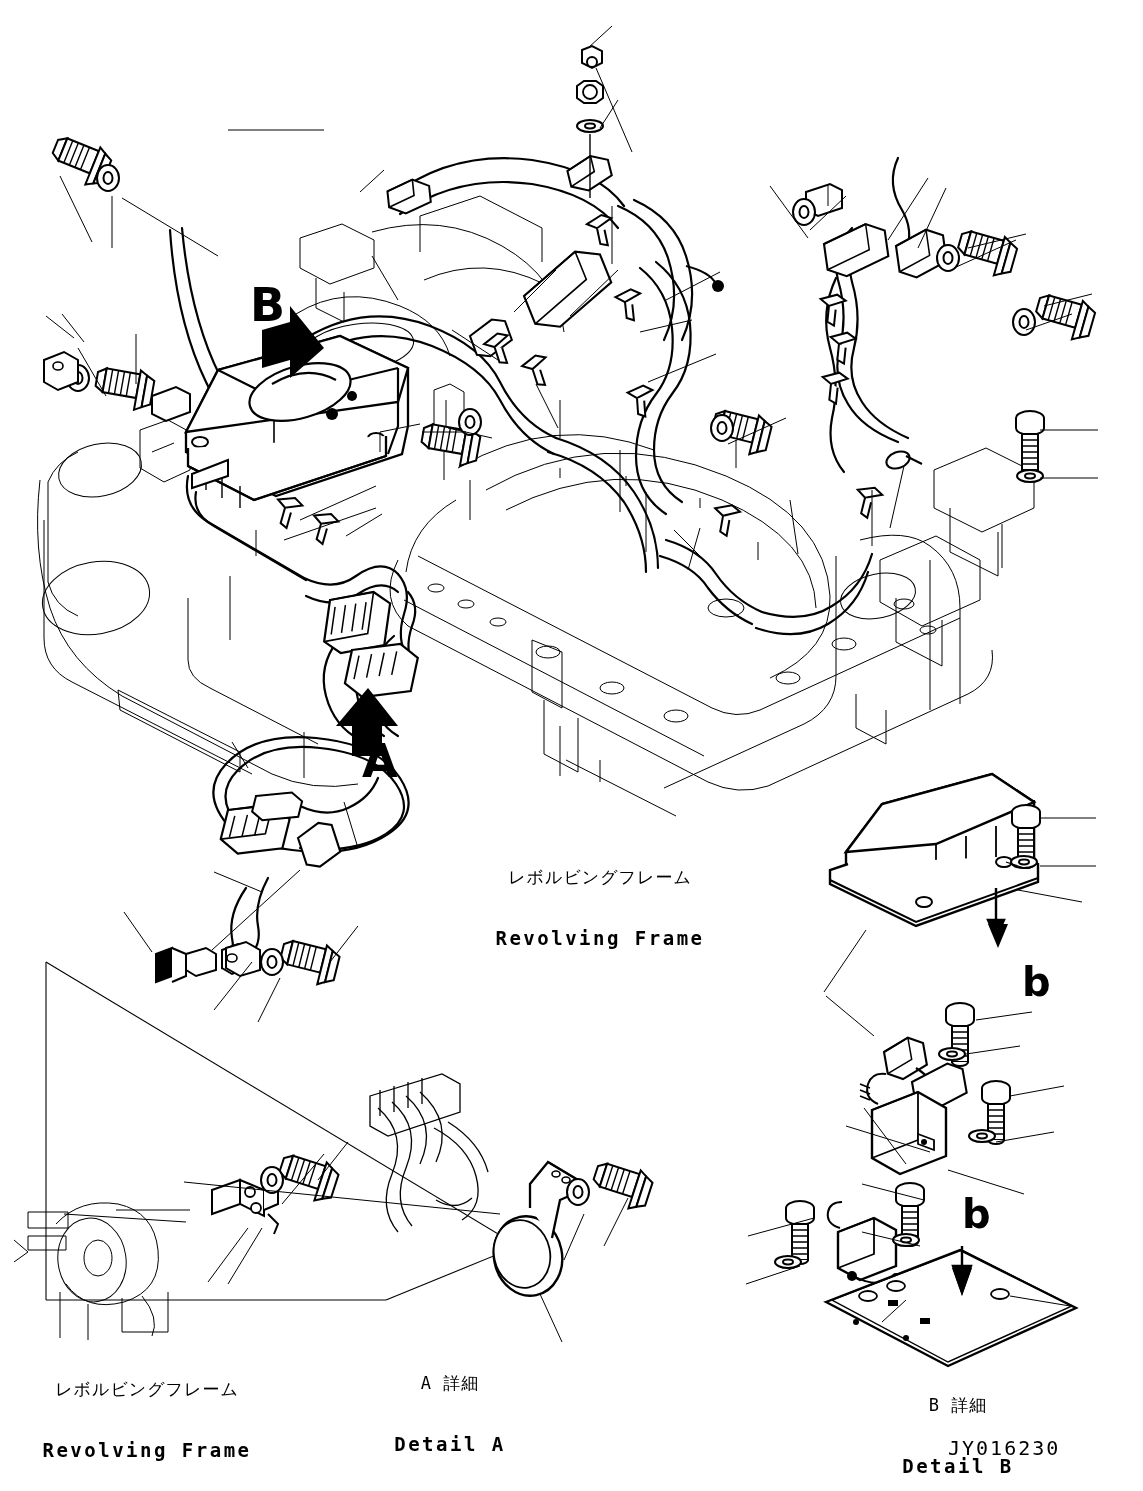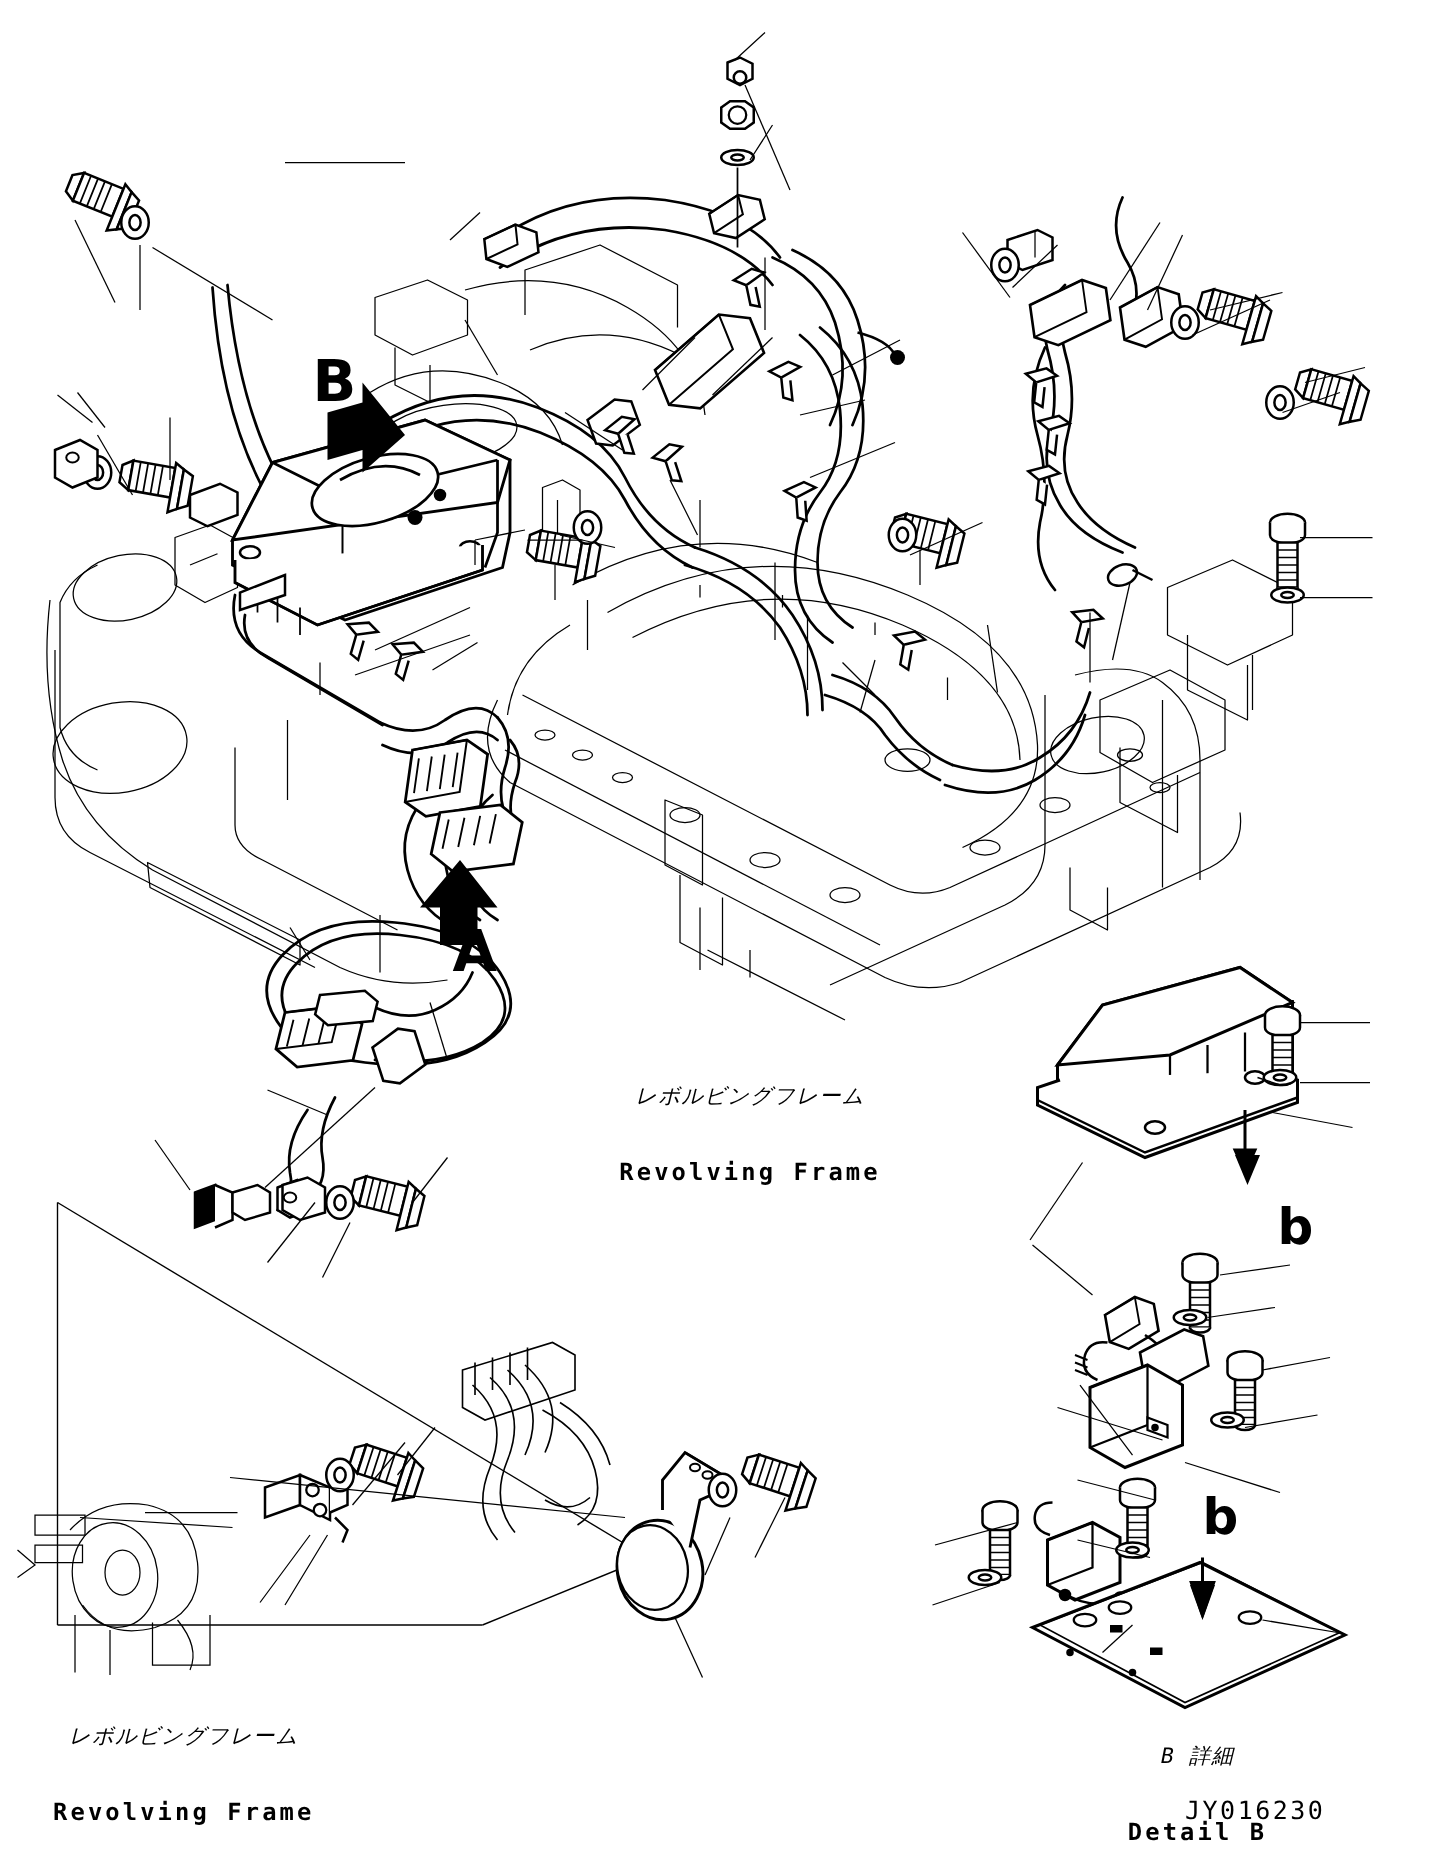--- a/index.html
+++ b/index.html
@@ -5,21 +5,21 @@
 <style>
   html,body{margin:0;padding:0;background:#ffffff;}
   body{
     width:1143px;height:1491px;
     font-family:"DejaVu Sans Mono","Liberation Mono",monospace;
     color:#000;overflow:hidden;position:relative;
   }
   #sheet{position:relative;width:1143px;height:1491px;background:#fff;}
   svg{display:block;position:absolute;top:0;left:0;}
   .lbl{position:absolute;white-space:pre;line-height:1.22;}
-  .lbl-jp{font-size:17px;letter-spacing:1px;font-style:italic;}
+  .lbl-jp{font-size:17px;letter-spacing:1px;}
   .lbl-en{font-size:19px;letter-spacing:2.5px;font-weight:bold;}
   .big-letter{position:absolute;font-family:"DejaVu Sans","Liberation Sans",sans-serif;
      font-weight:700;font-size:46px;line-height:1;}
   .small-letter{position:absolute;font-family:"DejaVu Sans","Liberation Sans",sans-serif;
      font-weight:700;font-size:40px;line-height:1;}
   .dwgno{position:absolute;font-size:20px;letter-spacing:2px;}
   .ttl{text-align:center;}
 </style>
 </head>
 <body>
@@ -511,20 +511,24 @@
 <div class="lbl ttl" style="left:440px;top:828px;width:320px;">
   <div class="lbl-jp">レボルビングフレーム</div>
   <div class="lbl-en">Revolving Frame</div>
 </div>
 
 <div class="lbl ttl" style="left:12px;top:1340px;width:270px;">
   <div class="lbl-jp">レボルビングフレーム</div>
   <div class="lbl-en">Revolving Frame</div>
 </div>
 
+<div class="lbl ttl" style="left:350px;top:1334px;width:200px;">
+  <div class="lbl-jp">A 詳細</div>
+  <div class="lbl-en">Detail A</div>
+</div>
 
 <div class="lbl ttl" style="left:858px;top:1356px;width:200px;">
   <div class="lbl-jp">B 詳細</div>
   <div class="lbl-en">Detail B</div>
 </div>
 
 <div class="dwgno" style="left:948px;top:1436px;">JY016230</div>
 
 </div>
 

